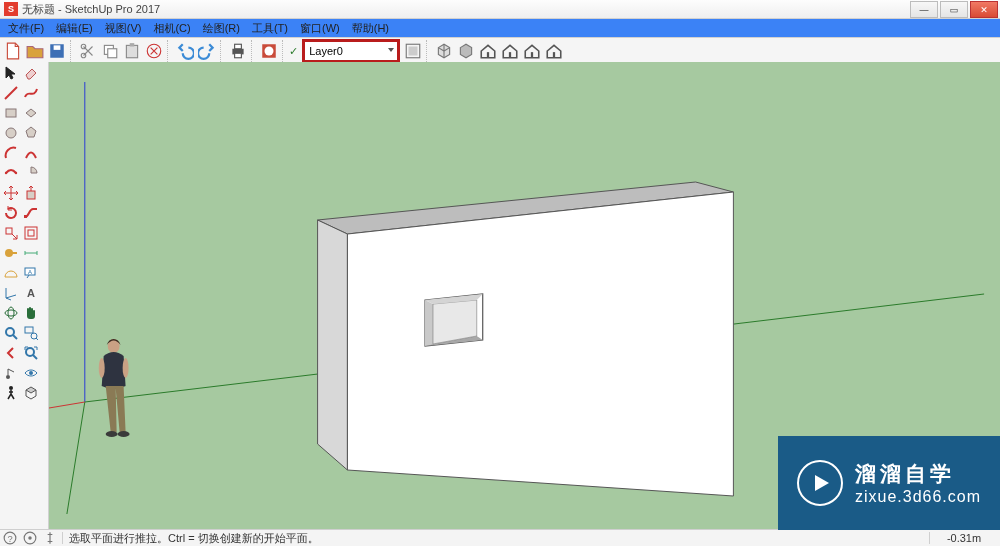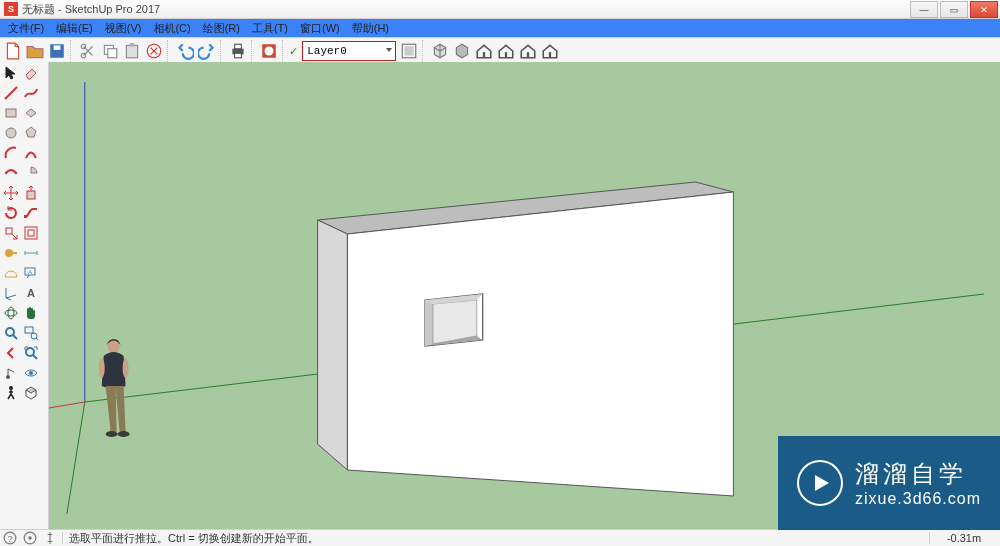--- a/index.html
+++ b/index.html
@@ -79,28 +79,27 @@
     border: 1px solid transparent;
   }
   .tb-sep {
     width: 4px; height: 22px;
     margin: 0 2px;
     border-left: 1px dotted #bbb;
   }
   .layer-combo {
     height: 18px;
     min-width: 74px;
-    border: 1px solid #b91c1c;
+    border: 3px solid #b91c1c;
     background: #fff;
     margin: 0 2px;
     display:flex;align-items:center;
     padding: 0 14px 0 4px;
     position:relative;
     font-size: 11px;
-    font-family: Liberation Mono, monospace;
   }
   .layer-combo::after{
     content:"";position:absolute;right:3px;top:6px;
     border-left:3px solid transparent;border-right:3px solid transparent;
     border-top:4px solid #555;
   }
 
   
   .main {
     position: absolute;
@@ -178,21 +177,21 @@
   }
   .watermark .play {
     width: 42px;height:42px;border:2px solid #fff;border-radius:50%;
     display:flex;align-items:center;justify-content:center;margin-right:12px;
   }
   .watermark .play div{
     width:0;height:0;border-top:8px solid transparent;border-bottom:8px solid transparent;
     border-left:14px solid #fff;margin-left:4px;
   }
   .watermark .txt {display:flex;flex-direction:column;align-items:flex-start;}
-  .watermark .txt .cn{font-size:24px;font-weight:400;letter-spacing:4px;}
+  .watermark .txt .cn{font-size:21px;font-weight:700;letter-spacing:4px;}
   .watermark .txt .url{font-size:16px;letter-spacing:1px;}
 
 </style>
 </head>
 <body>
 
 <div class="title-bar">
   <div class="app-icon">
       <span>S</span>
     </div>

